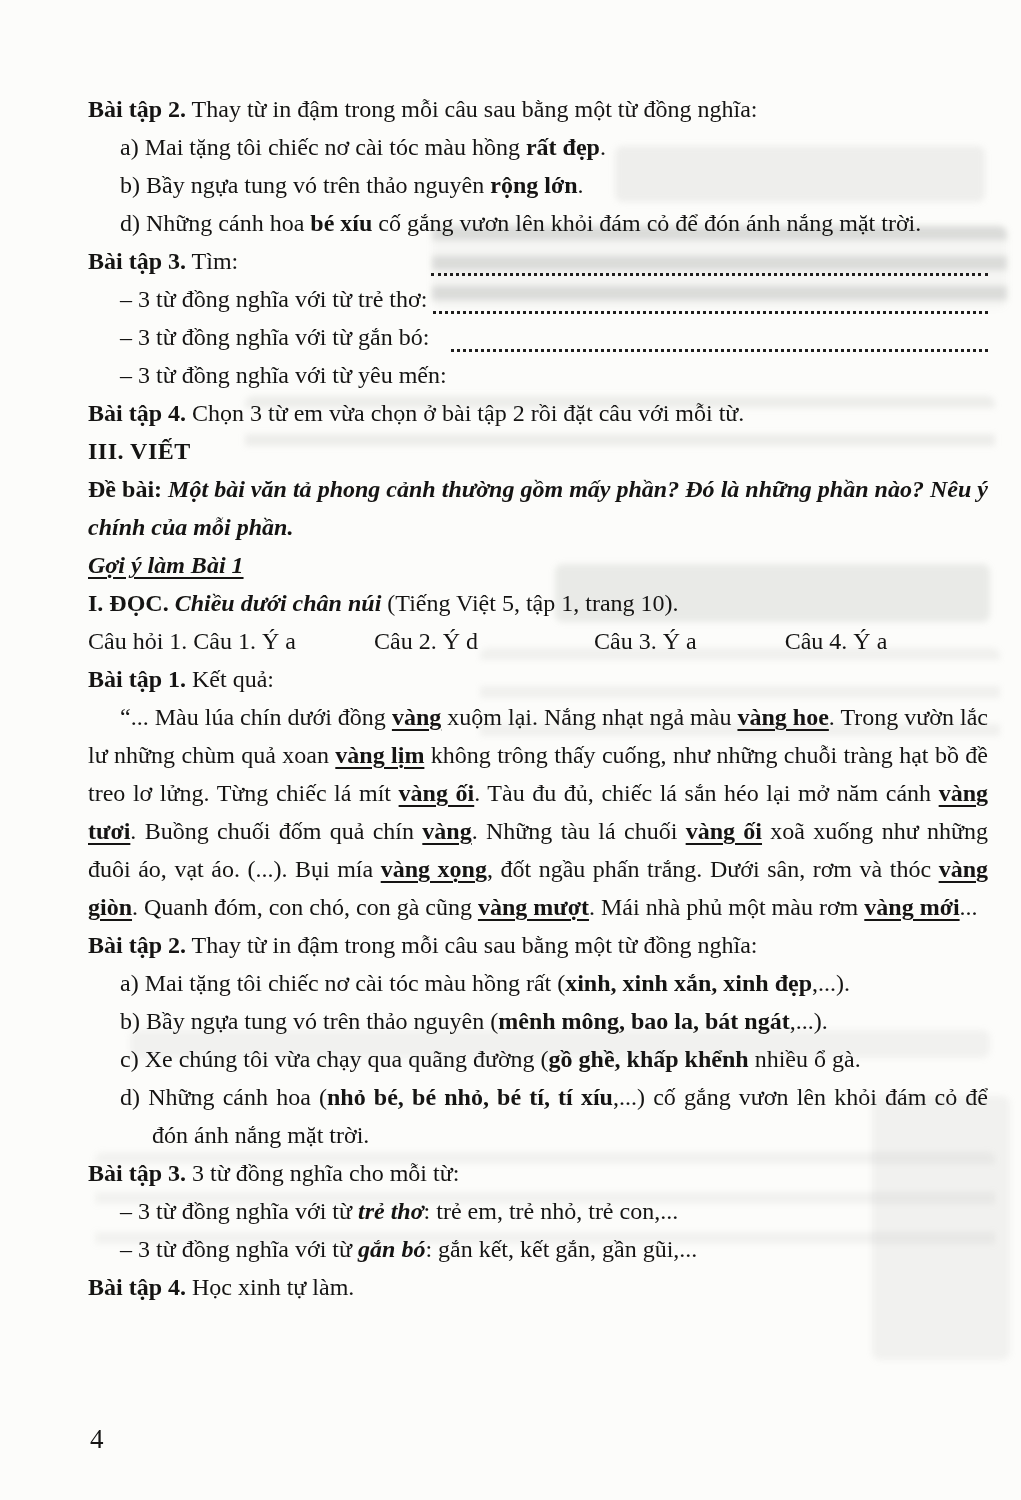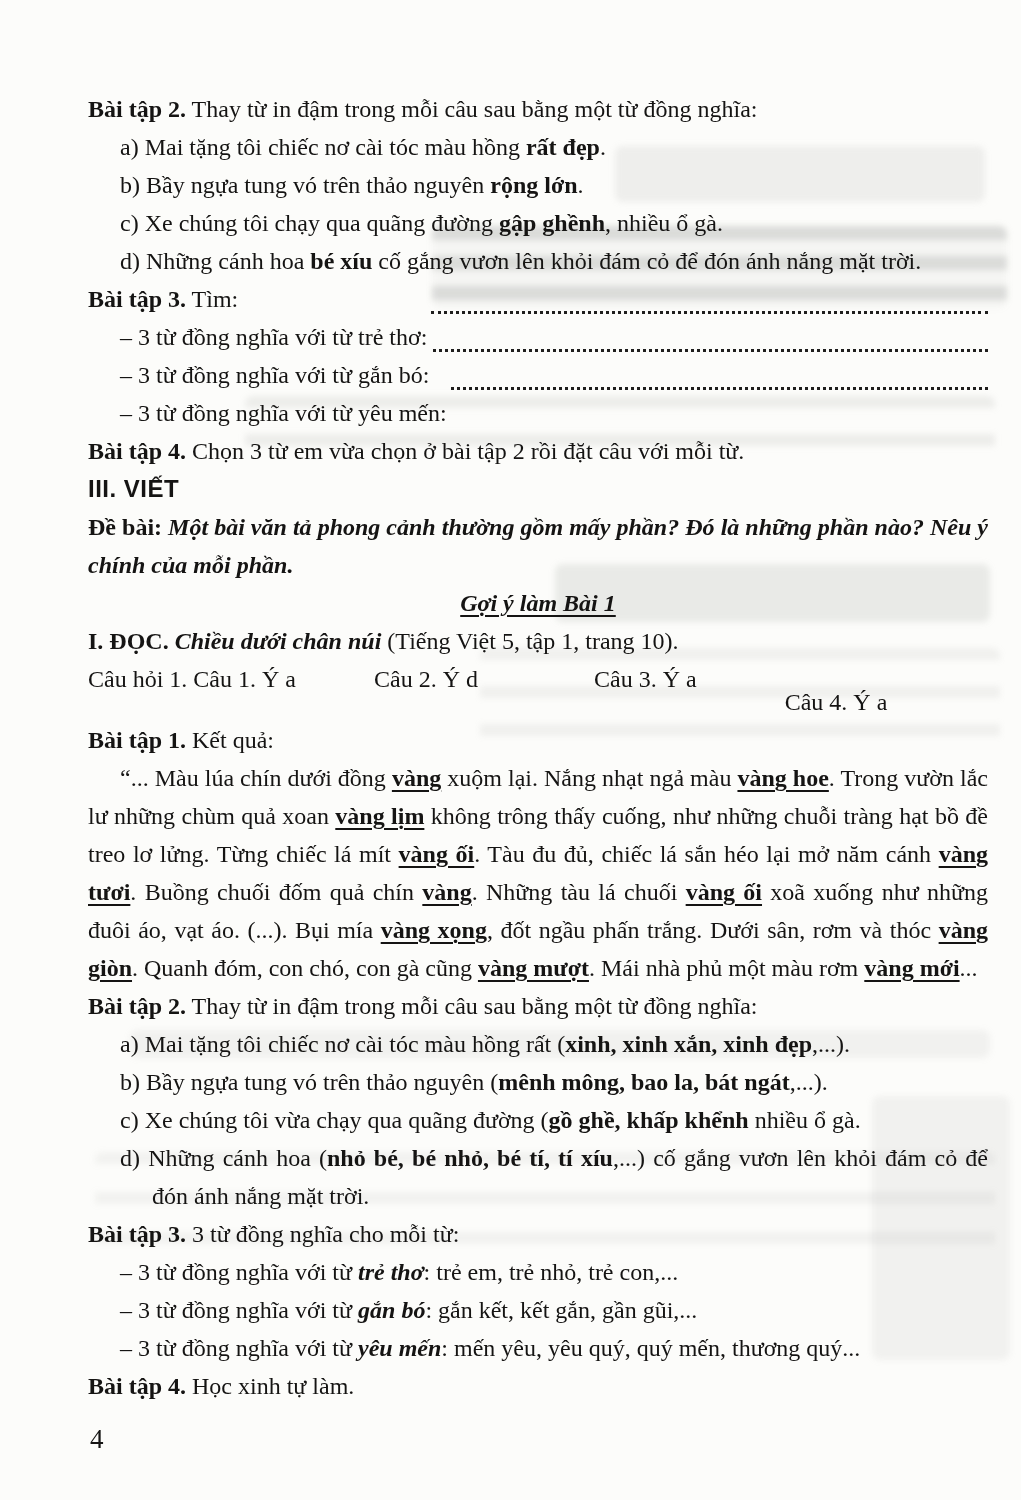--- a/index.html
+++ b/index.html
@@ -16,33 +16,33 @@
     position:absolute;left:88px;top:90px;width:900px;
   }
   p.l{margin:0;line-height:38px;font-size:24px;}
   .b{font-weight:bold;}
   .i{font-style:italic;font-weight:bold;}
   .u{text-decoration:underline;text-decoration-thickness:2px;text-underline-offset:4px;}
   .item{padding-left:32px;}
   .hang{padding-left:64px;text-indent:-32px;text-align:justify;}
   .just{text-align:justify;}
   .ind{text-indent:32px;}
-  .center{text-align:center;}
-  .h-sans{font-family:Liberation Sans, sans-serif;font-size:25px;line-height:40px;letter-spacing:.5px;}
+  .center{}
+  .h-sans{font-family:Liberation Serif, serif;font-size:25px;line-height:40px;letter-spacing:.5px;}
   .goiy{font-size:25px;}
   .sp{line-height:42.5px;}
   
   .leaderline{display:flex;align-items:flex-start;}
   .leaderline .txt{white-space:nowrap;}
   .leader{flex:1;border-bottom:3px dotted #1f1e1d;transform:translateY(-7px);margin-left:4px;}
   
   .spread{display:flex;}
   .spread .it2{margin-left:78px;}
   .spread .it3{margin-left:116px;}
-  .spread .it4{margin-left:88px;margin-top:23px;}
+  .spread .it4{margin-left:88px;}
   
   .pagenum{position:absolute;left:90px;top:1424px;font-size:27px;}
   
   .bleed{position:absolute;filter:blur(3px);border-radius:8px;pointer-events:none;}
   .bl1{left:615px;top:146px;width:370px;height:56px;background:rgba(146,148,144,.13);}
   .bl2{left:432px;top:226px;width:575px;height:82px;background:repeating-linear-gradient(180deg,rgba(125,128,124,.26) 0 14px,rgba(125,128,124,.05) 14px 30px);}
   .bl3{left:245px;top:396px;width:750px;height:74px;background:repeating-linear-gradient(180deg,rgba(146,148,144,.14) 0 12px,transparent 12px 38px);}
   .bl4{left:555px;top:564px;width:435px;height:58px;background:rgba(138,140,136,.16);}
   .bl5{left:480px;top:648px;width:520px;height:104px;background:repeating-linear-gradient(180deg,rgba(146,148,144,.11) 0 12px,transparent 12px 38px);}
   .bl6{left:130px;top:1030px;width:860px;height:28px;background:rgba(146,148,144,.10);}
@@ -61,21 +61,20 @@
   <div class="bleed bl5"></div>
   <div class="bleed bl6"></div>
   <div class="bleed bl7"></div>
   <div class="bleed bl8"></div>
 
   <div class="content">
 
     <p class="l"><span class="b">Bài tập 2.</span><span> Thay từ in đậm trong mỗi câu sau bằng một từ đồng nghĩa:</span></p>
     <p class="l item"><span>a) Mai tặng tôi chiếc nơ cài tóc màu hồng </span><span class="b">rất đẹp</span><span>.</span></p>
     <p class="l item"><span>b) Bầy ngựa tung vó trên thảo nguyên </span><span class="b">rộng lớn</span><span>.</span></p>
-    <p class="l item"><span>c) Xe chúng tôi chạy qua quãng đường </span><span class="b">gập ghềnh</span><span>, nhiều ổ gà.</span></p>
     <p class="l item"><span>d) Những cánh hoa </span><span class="b">bé xíu</span><span> cố gắng vươn lên khỏi đám cỏ để đón ánh nắng mặt trời.</span></p>
 
     <p class="l"><span class="b">Bài tập 3.</span><span> Tìm:</span></p>
     <p class="l item leaderline">
       <span class="txt"><span>– 3 từ đồng nghĩa với từ trẻ thơ: </span></span>
       <span class="leader"></span>
     </p>
     <p class="l item leaderline">
       <span class="txt"><span>– 3 từ đồng nghĩa với từ gắn bó: </span></span>
       <span class="leader"></span>
@@ -107,20 +106,19 @@
 
     <p class="l"><span class="b">Bài tập 2.</span><span> Thay từ in đậm trong mỗi câu sau bằng một từ đồng nghĩa:</span></p>
     <p class="l item sp"><span>a) Mai tặng tôi chiếc nơ cài tóc màu hồng rất (</span><span class="b">xinh, xinh xắn, xinh đẹp</span><span>,...).</span></p>
     <p class="l item sp"><span>b) Bầy ngựa tung vó trên thảo nguyên (</span><span class="b">mênh mông, bao la, bát ngát</span><span>,...).</span></p>
     <p class="l item sp"><span>c) Xe chúng tôi vừa chạy qua quãng đường (</span><span class="b">gồ ghề, khấp khểnh</span><span> nhiều ổ gà.</span></p>
     <p class="l hang sp"><span>d) Những cánh hoa (</span><span class="b">nhỏ bé, bé nhỏ, bé tí, tí xíu</span><span>,...) cố gắng vươn lên khỏi đám cỏ để đón ánh nắng mặt trời.</span></p>
 
     <p class="l"><span class="b">Bài tập 3.</span><span> 3 từ đồng nghĩa cho mỗi từ:</span></p>
     <p class="l item"><span>– 3 từ đồng nghĩa với từ </span><span class="i">trẻ thơ</span><span>: trẻ em, trẻ nhỏ, trẻ con,...</span></p>
     <p class="l item"><span>– 3 từ đồng nghĩa với từ </span><span class="i">gắn bó</span><span>: gắn kết, kết gắn, gần gũi,...</span></p>
-    <p class="l item"><span>– 3 từ đồng nghĩa với từ </span><span class="i">yêu mến</span><span>: mến yêu, yêu quý, quý mến, thương quý...</span></p>
 
     <p class="l"><span class="b">Bài tập 4.</span><span> Học xinh tự làm.</span></p>
 
   </div>
 
   <div class="pagenum">4</div>
 </div>
 
 </body></html>

